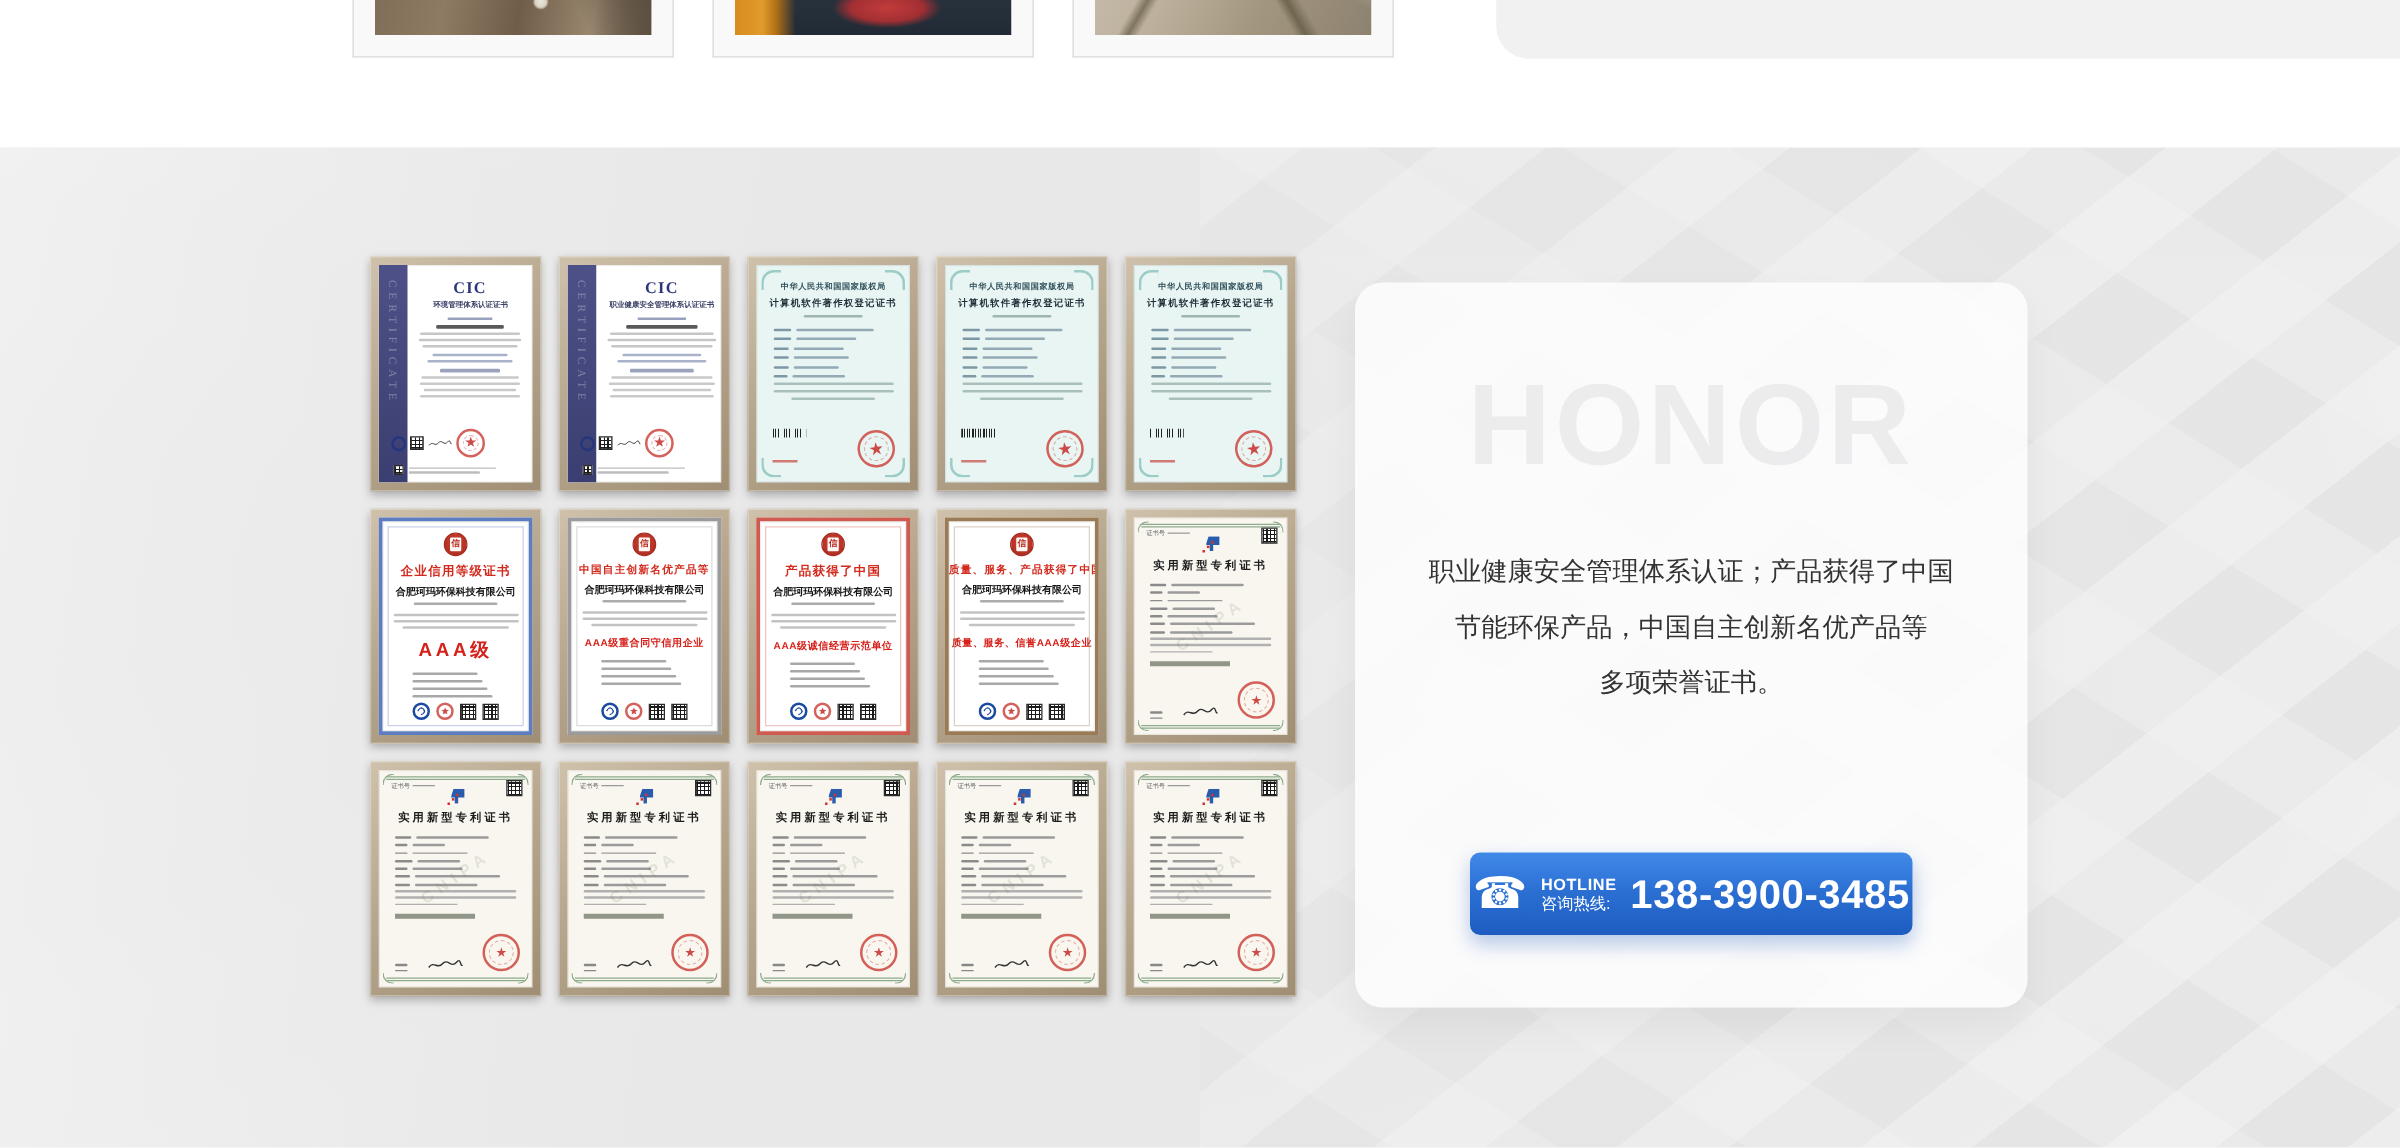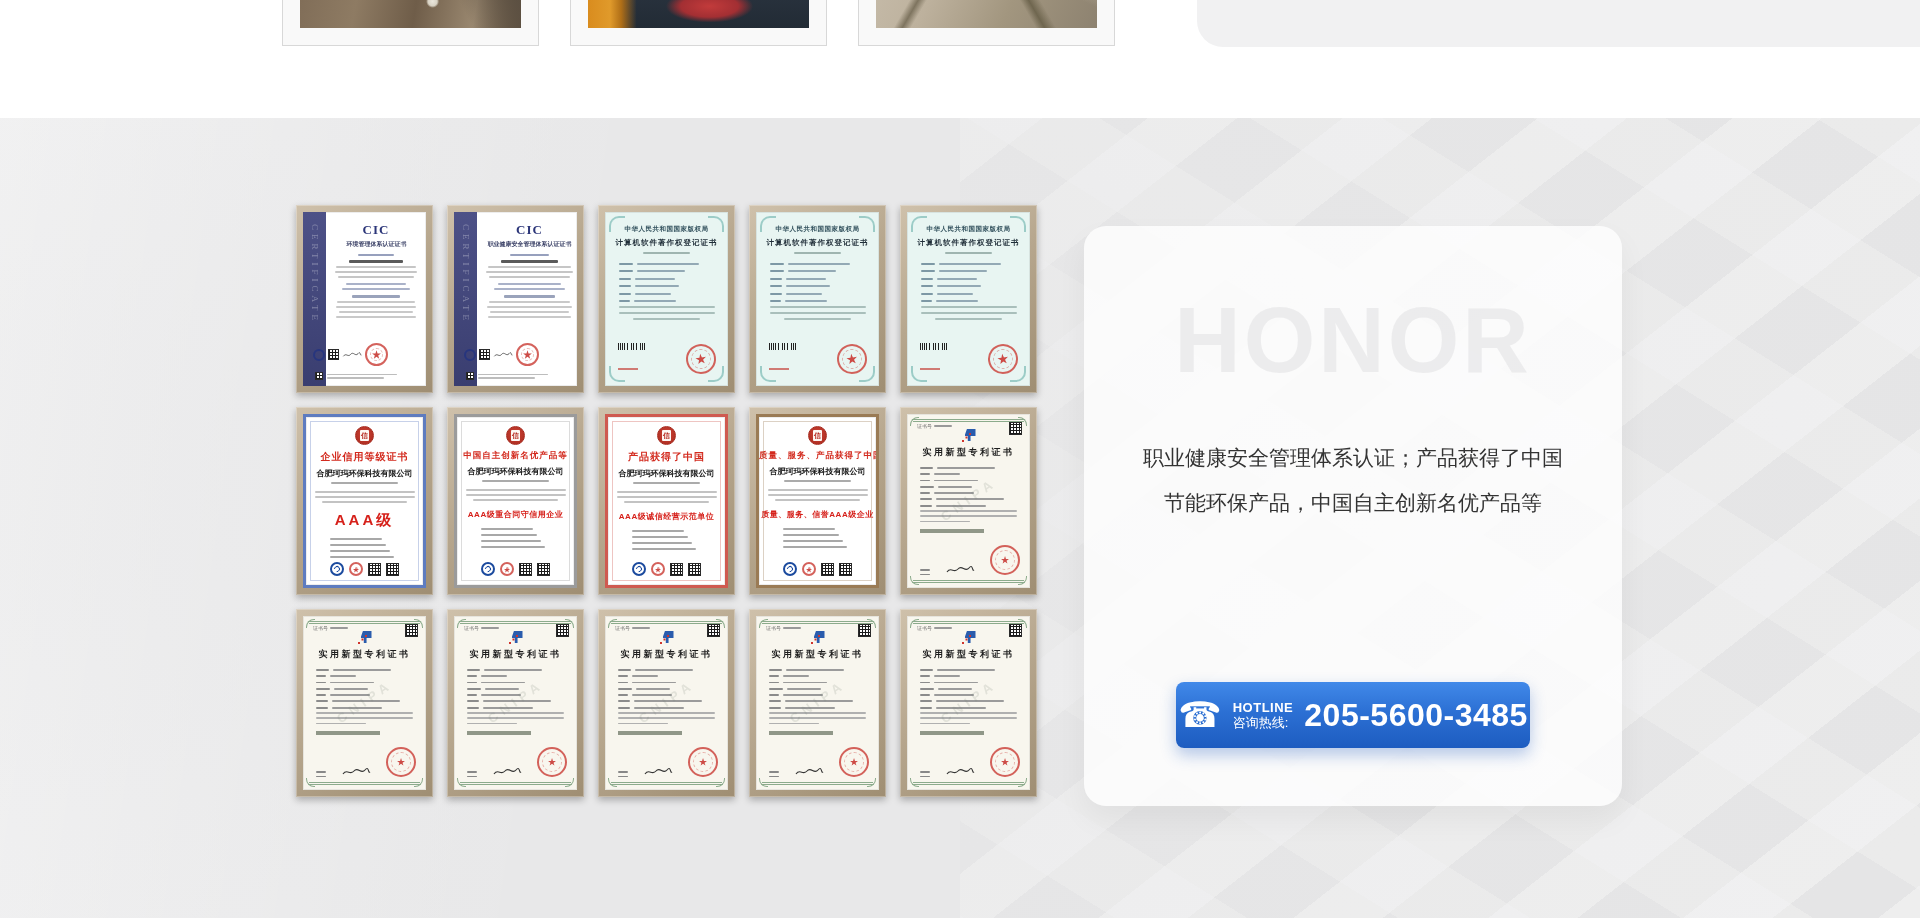--- a/index.html
+++ b/index.html
@@ -912,24 +912,25 @@
             </div>
           </div>
         </div>
       </div>
 
     <div class="honor-card">
       <div class="honor-watermark">HONOR</div>
       <div class="honor-desc">
         <div>职业健康安全管理体系认证；产品获得了中国</div>
         <div>节能环保产品，中国自主创新名优产品等</div>
+        <div>多项荣誉证书。</div>
       </div>
       <button class="hotline-btn">
         <span class="phone-glyph">☎</span>
         <span class="hotline-labels">
           <span class="hl-en">HOTLINE</span>
           <span class="hl-zh">咨询热线:</span>
         </span>
-        <span class="hotline-number">205-5600-3485</span>
+        <span class="hotline-number">138-3900-3485</span>
       </button>
     </div>
   </div>
 </div>
 
 </body></html>

